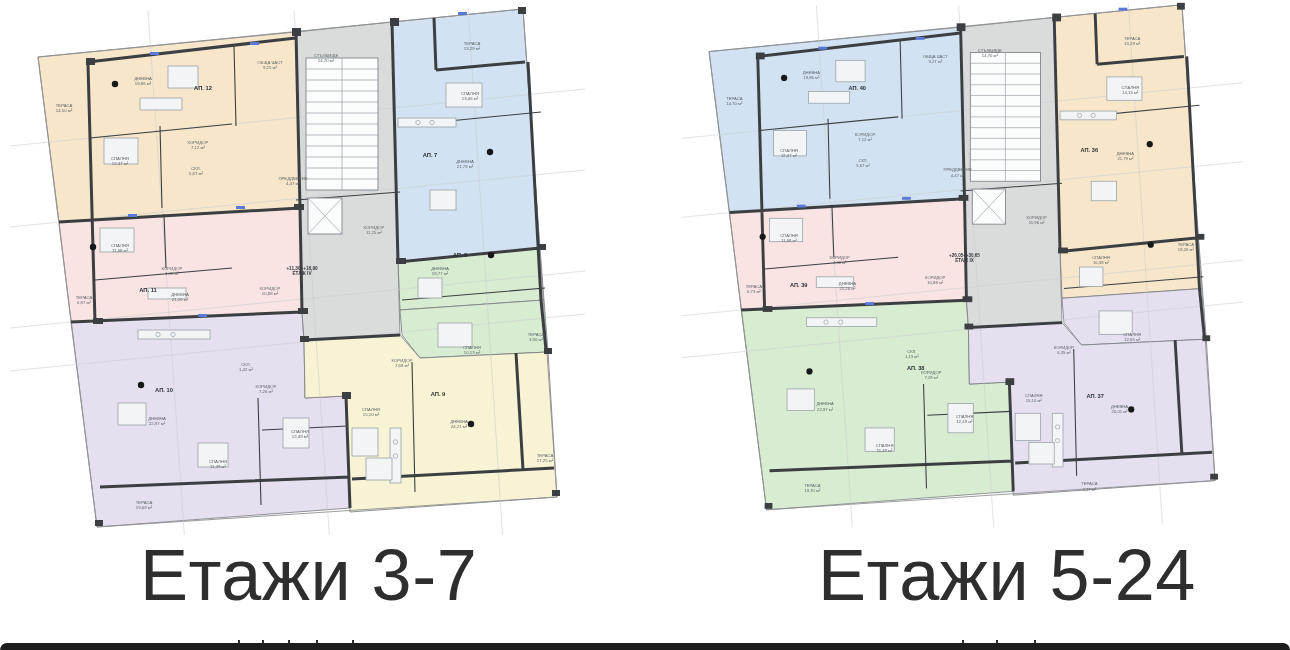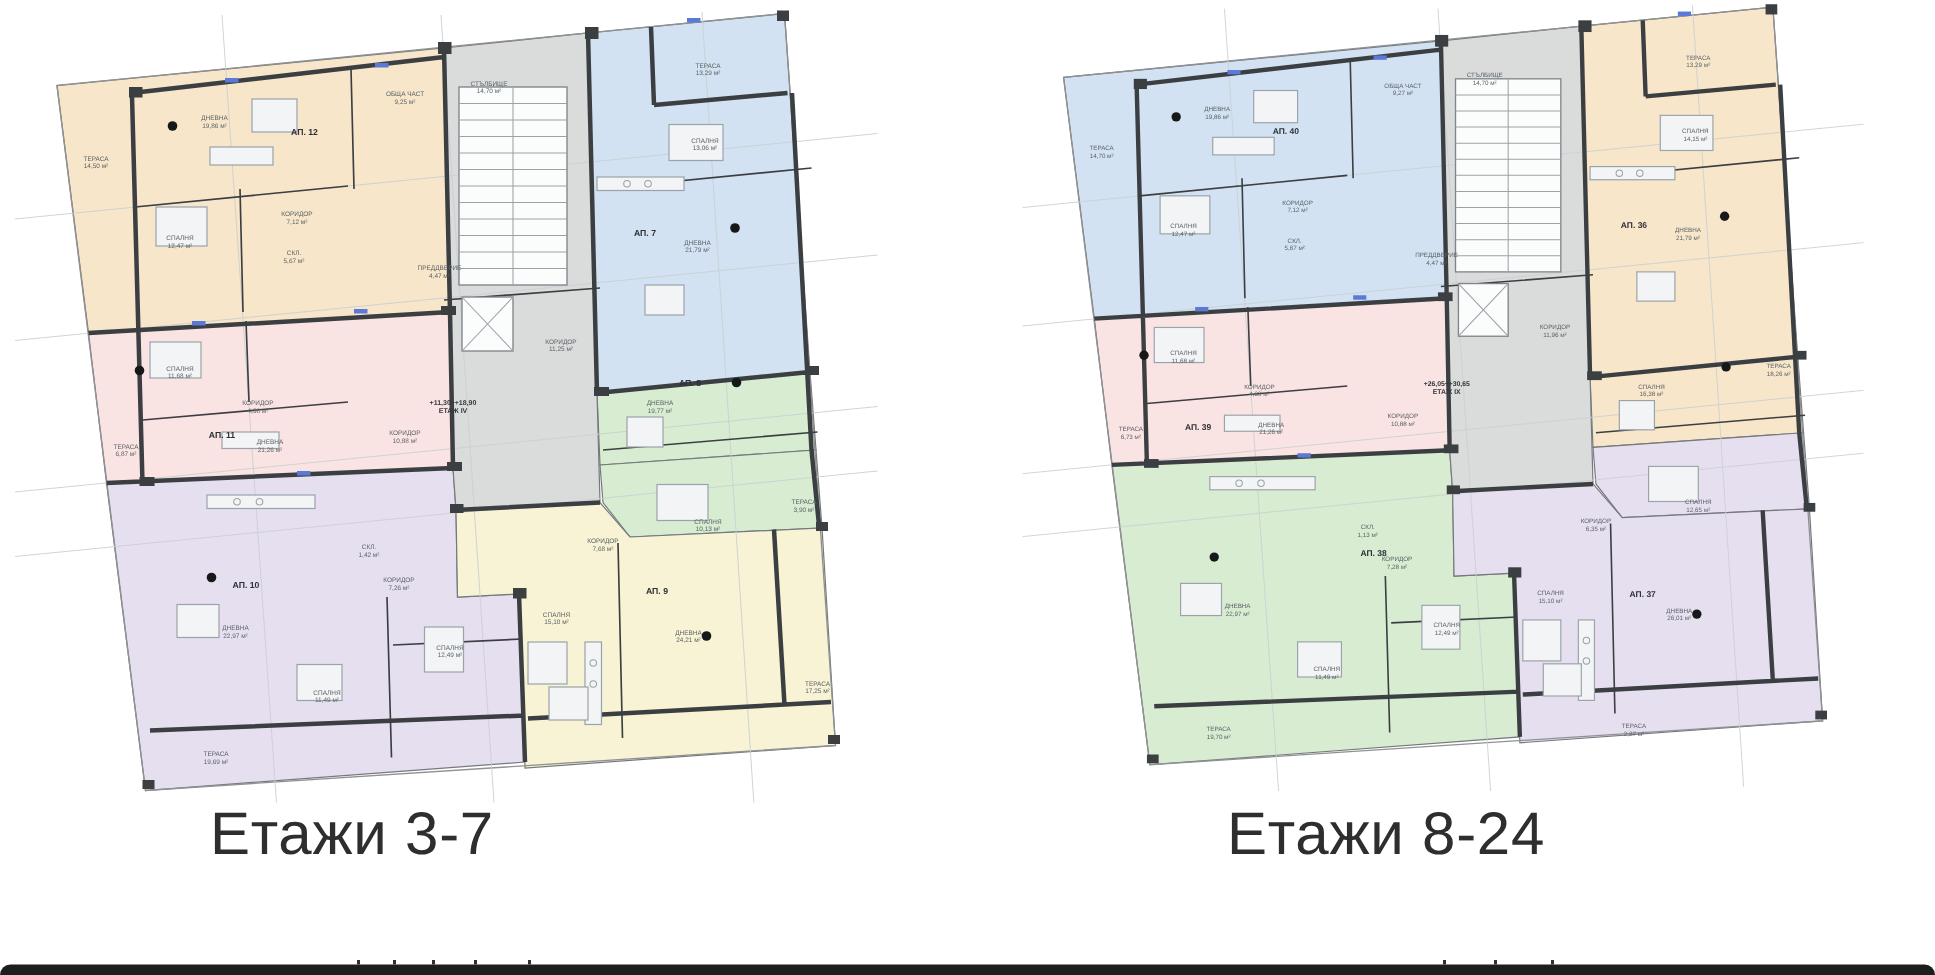--- a/index.html
+++ b/index.html
@@ -22,21 +22,21 @@
   .zone[data-zone="ML"]{fill:var(--z-ml);}
   .zone[data-zone="MRu"]{fill:var(--z-mru);}
   .zone[data-zone="MRl"]{fill:var(--z-mrl);}
   .zone[data-zone="BL"]{fill:var(--z-bl);}
   .zone[data-zone="BR"]{fill:var(--z-br);}
   .coreZ{fill:var(--core);stroke:#75797d;stroke-width:0.8;}
   text{font-family:"Liberation Sans",sans-serif;text-anchor:middle;}
   .room{font-size:4.3px;fill:#5d6468;}
   .ap{font-size:5.8px;font-weight:700;fill:#2c3034;}
   .level{font-size:4.7px;font-weight:700;fill:#33383c;}
-  .caption{position:absolute;top:534px;font-weight:300;font-size:40px;color:#2e2e2e;letter-spacing:0.5px;white-space:nowrap;}
+  .caption{position:absolute;top:534px;font-weight:300;font-size:72px;color:#2e2e2e;letter-spacing:0.5px;white-space:nowrap;}
   #cap-left{left:140px;}
   #cap-right{left:818px;}
   .bottom-bar{position:absolute;left:0;right:0;bottom:0;height:7px;border-radius:7px 7px 0 0;}
   .tick{position:absolute;bottom:7px;width:2px;height:3px;background:#303030;}
 </style>
 </head>
 <body>
 
 <div class="stage">
   <svg width="1290" height="535" viewBox="0 0 1290 535">
@@ -216,21 +216,21 @@
           <text x="270" y="64" class="room"><tspan x="270" dy="0">ОБЩА ЧАСТ</tspan><tspan x="270" dy="5.2">9,27 м²</tspan></text>
           <text x="326" y="57" class="room"><tspan x="326" dy="0">СТЪЛБИЩЕ</tspan><tspan x="326" dy="5.2">14,70 м²</tspan></text>
           <text x="293" y="180" class="room"><tspan x="293" dy="0">ПРЕДДВЕРИЕ</tspan><tspan x="293" dy="5.2">4,47 м²</tspan></text>
           <text x="270" y="290" class="room"><tspan x="270" dy="0">КОРИДОР</tspan><tspan x="270" dy="5.2">10,88 м²</tspan></text>
           <text x="300" y="268" class="level"><tspan x="300" dy="0">+26,05÷+30,65</tspan><tspan x="300" dy="5.2">ЕТАЖ IX</tspan></text>
         </g>
     </g>
   </svg>
 
   <div class="caption" id="cap-left">Етажи 3-7</div>
-  <div class="caption" id="cap-right">Етажи 8-24</div>
+  <div class="caption" id="cap-right">Етажи 5-24</div>
 
   <div class="bottom-bar" style="background: rgb(29, 29, 29);"></div>
   <div class="tick" style="left:238px"></div>
   <div class="tick" style="left:262px"></div>
   <div class="tick" style="left:288px"></div>
   <div class="tick" style="left:316px"></div>
   <div class="tick" style="left:352px"></div>
   <div class="tick" style="left:962px"></div>
   <div class="tick" style="left:996px"></div>
   <div class="tick" style="left:1034px"></div>

